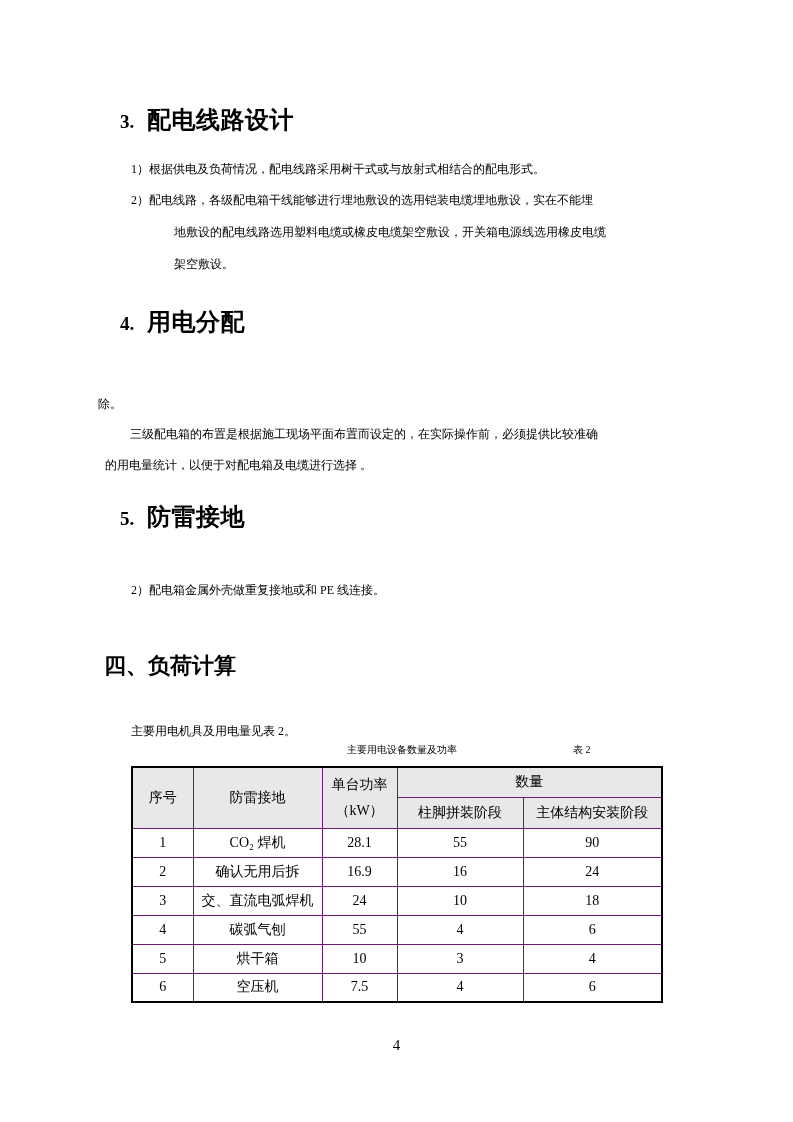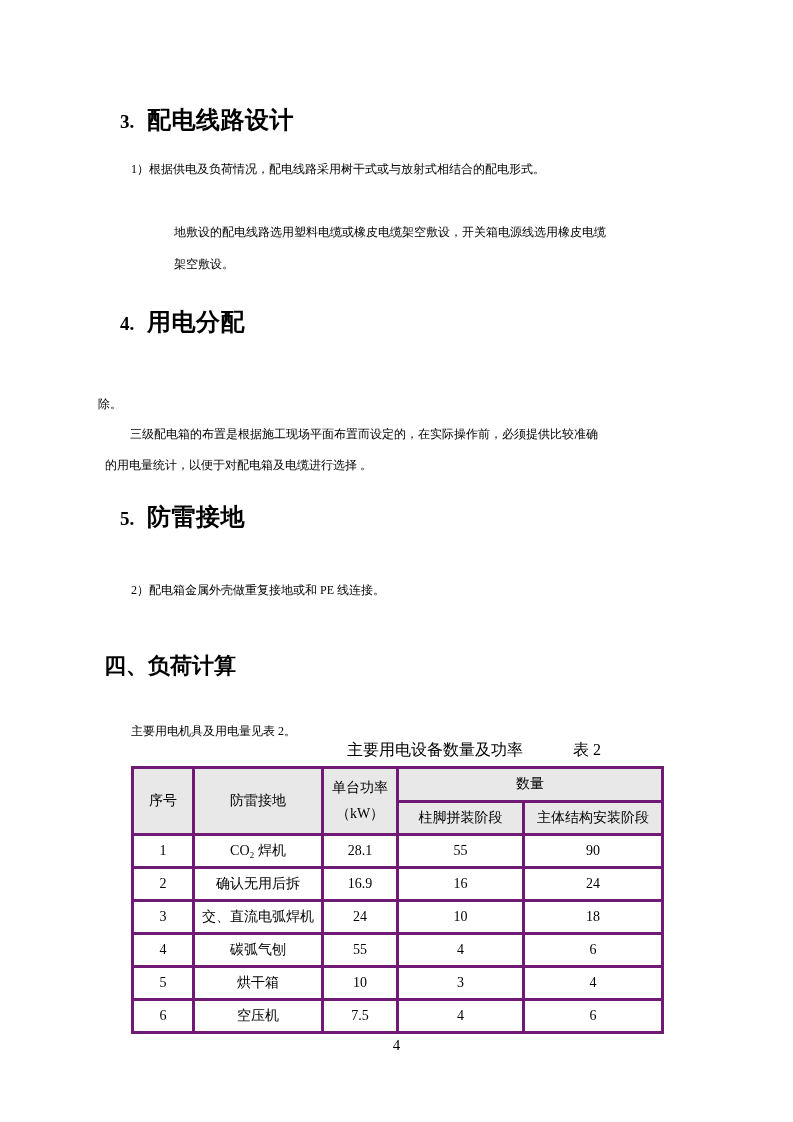--- a/index.html
+++ b/index.html
@@ -35,36 +35,36 @@
     font-size:24px;letter-spacing:0.5px;
   }
   
   .chapter-head{
     position:absolute;
     font-weight:bold;
     font-size:22px;line-height:25px;
     white-space:nowrap;
   }
   
-  .tbl-caption{position:absolute;font-size:16px;line-height:16px;white-space:nowrap;}
+  .tbl-caption{position:absolute;font-size:10px;line-height:16px;white-space:nowrap;}
   
   table.eq{
     position:absolute;
     left:131px;top:766px;
     border-collapse:collapse;
     table-layout:fixed;
     width:532px;
     border:2px solid #000;
     font-size:14px;
   }
   table.eq th, table.eq td{
-    border:3px solid #701a75;
+    border:1px solid #701a75;
     text-align:center;
     vertical-align:middle;
-    padding:6px;
+    padding:0;
     font-weight:normal;
     overflow:hidden;
   }
   table.eq th{background:#e8e8e8;}
   tr.hr1{height:30px;}
   tr.hr2{height:31px;}
   tr.dr{height:29px;}
   .pw-line{line-height:26px;}
   .page-number{
     position:absolute;
@@ -75,20 +75,21 @@
 </style>
 </head>
 <body>
 
 <div class="page">
 
   <div class="sec-head" style="left:120px;top:104px;">
     <span class="num">3.</span><span class="ttl">配电线路设计</span>
   </div>
   <div class="tline" style="left:131px;top:161px;">1）根据供电及负荷情况，配电线路采用树干式或与放射式相结合的配电形式。</div>
+  <div class="tline" style="left:131px;top:192px;">2）配电线路，各级配电箱干线能够进行埋地敷设的选用铠装电缆埋地敷设，实在不能埋</div>
   <div class="tline" style="left:174px;top:224px;">地敷设的配电线路选用塑料电缆或橡皮电缆架空敷设，开关箱电源线选用橡皮电缆</div>
   <div class="tline" style="left:174px;top:256px;">架空敷设。</div>
 
   <div class="sec-head" style="left:120px;top:306px;">
     <span class="num">4.</span><span class="ttl">用电分配</span>
   </div>
   <div class="tline" style="left:98px;top:396px;">除。</div>
   <div class="tline" style="left:130px;top:426px;">三级配电箱的布置是根据施工现场平面布置而设定的，在实际操作前，必须提供比较准确</div>
   <div class="tline" style="left:98px;top:457px;margin-left:7px;">的用电量统计，以便于对配电箱及电缆进行选择 。</div>
 

